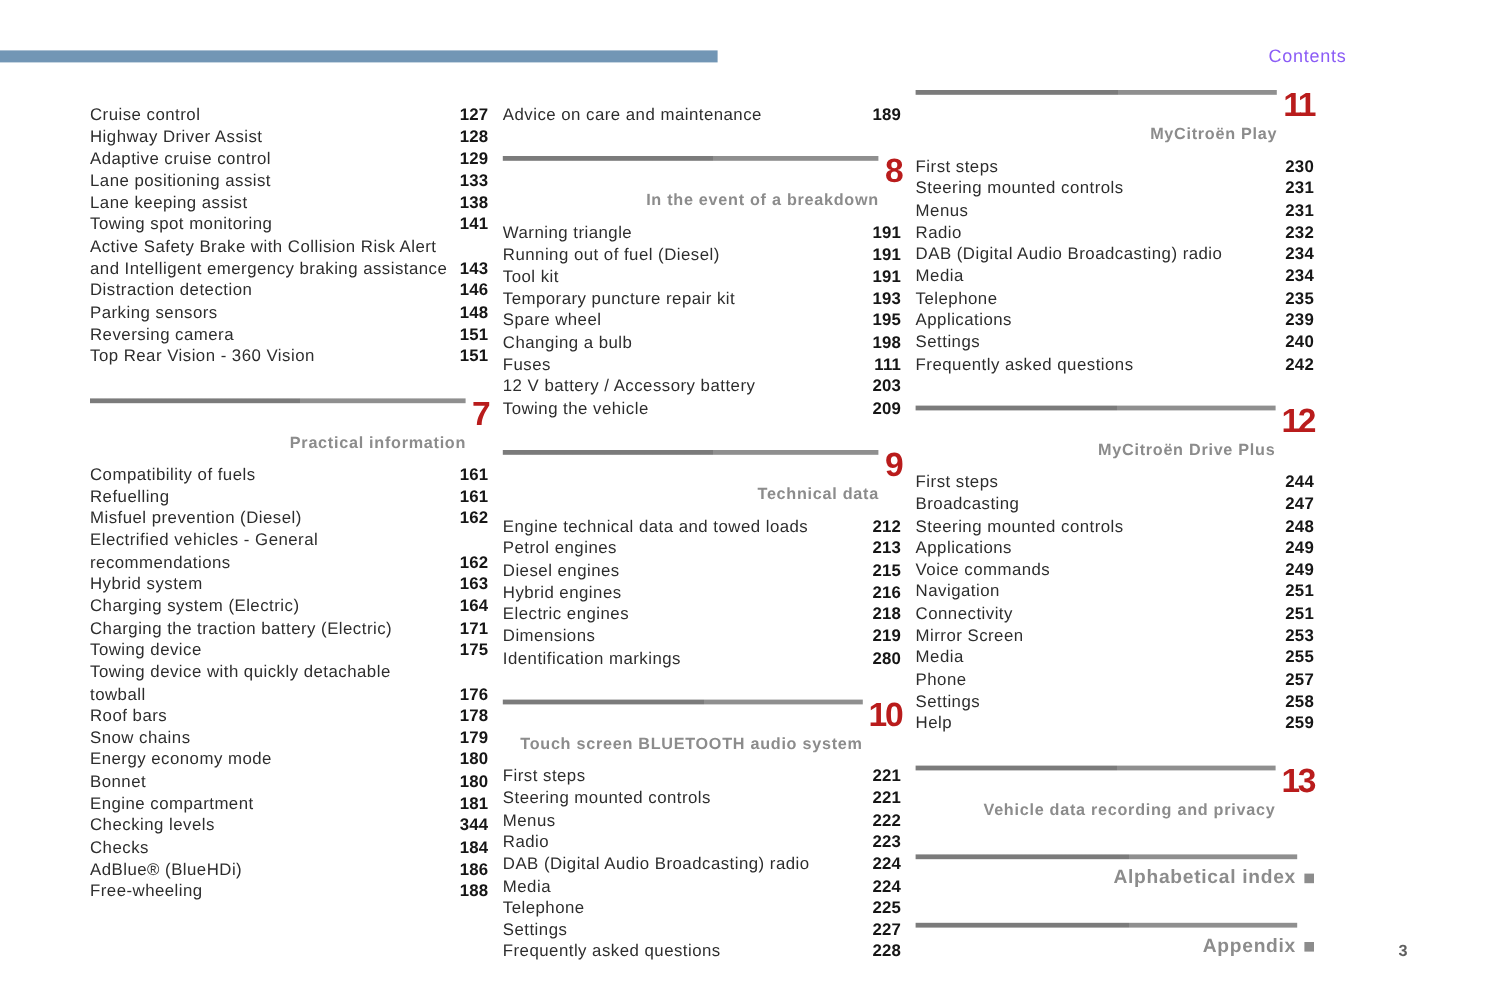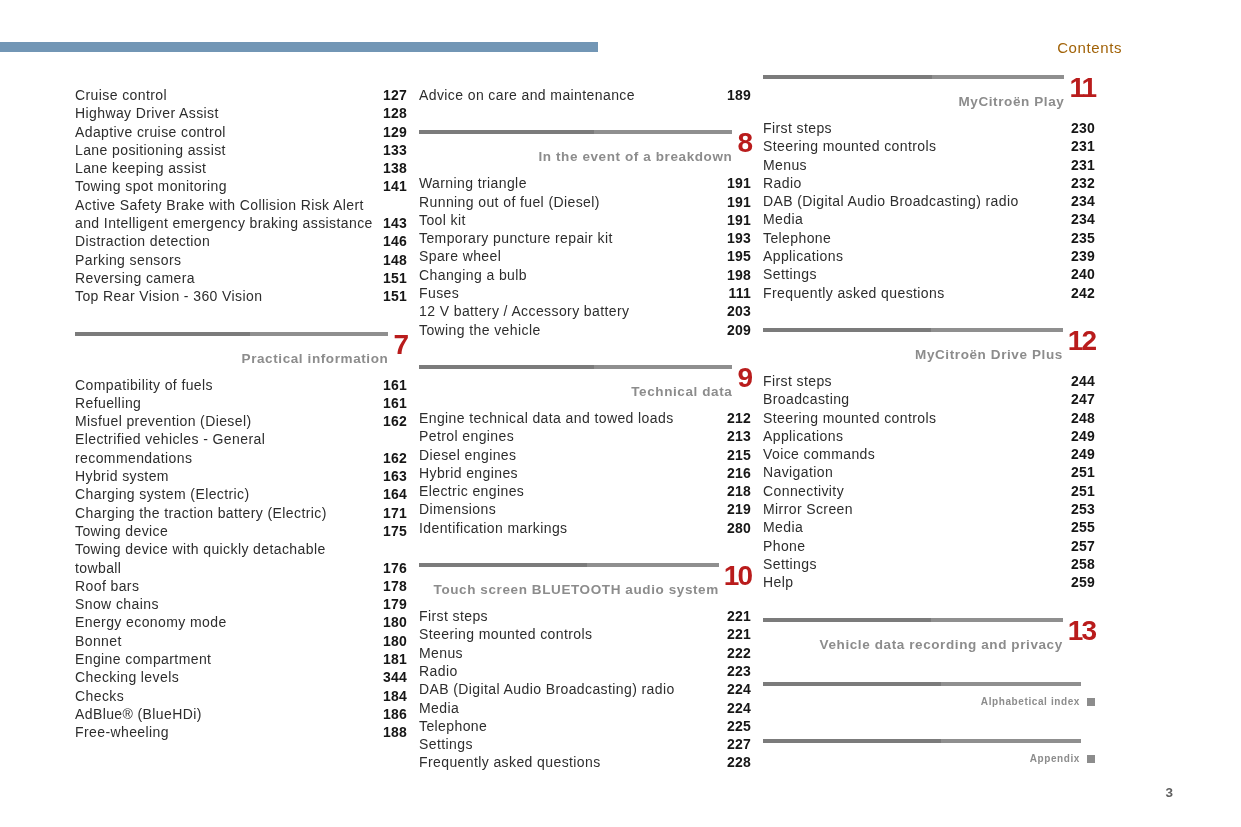--- a/index.html
+++ b/index.html
@@ -14,21 +14,21 @@
   .accent-bar {
     position: absolute;
     left: 0; top: 42px;
     width: 598px; height: 10px;
     background: #7296b5;
   }
   .contents-label {
     position: absolute;
     top: 39px; right: 119px;
     font-size: 15px;
-    color: #a16207;
+    color: #8b5cf6;
     letter-spacing: 0.6px;
   }
   .columns {
     position: absolute;
     left: 75px; top: 86px;
     width: 1046px;
     display: flex;
     gap: 12px;
   }
   .col { width: 332px; flex: 0 0 332px; }
@@ -54,21 +54,21 @@
   
   .section-head { margin-top: 26px; margin-bottom: 8px; }
   .col .section-head:first-child { margin-top: -11px; }
   .head-inner { display: flex; align-items: flex-start; }
   .head-left { flex: 1; min-width: 0; }
   .rule {
     height: 4px;
     background: linear-gradient(to right, #7b7b7b 0%, #7b7b7b 56%, #8f8f8f 56%, #8f8f8f 100%);
   }
   .section-title {
-    margin-top: 14px;
+    margin-top: 24px;
     text-align: right;
     font-size: 13.5px;
     font-weight: bold;
     color: #8c8c8c;
     letter-spacing: 0.6px;
     line-height: 18px;
   }
   .section-num {
     font-size: 28px;
     font-weight: bold;
@@ -84,21 +84,21 @@
   .index-head { margin-top: 28px; }
   .index-head .rule { margin-right: 14px; }
   .index-row {
     display: flex;
     justify-content: flex-end;
     align-items: center;
     margin-top: 7px;
     gap: 7px;
   }
   .index-title {
-    font-size: 10px;
+    font-size: 16px;
     font-weight: bold;
     color: #8c8c8c;
     letter-spacing: 0.6px;
     line-height: 18px;
   }
   .square {
     width: 8px; height: 8px;
     background: #8c8c8c;
     flex: 0 0 8px;
   }

